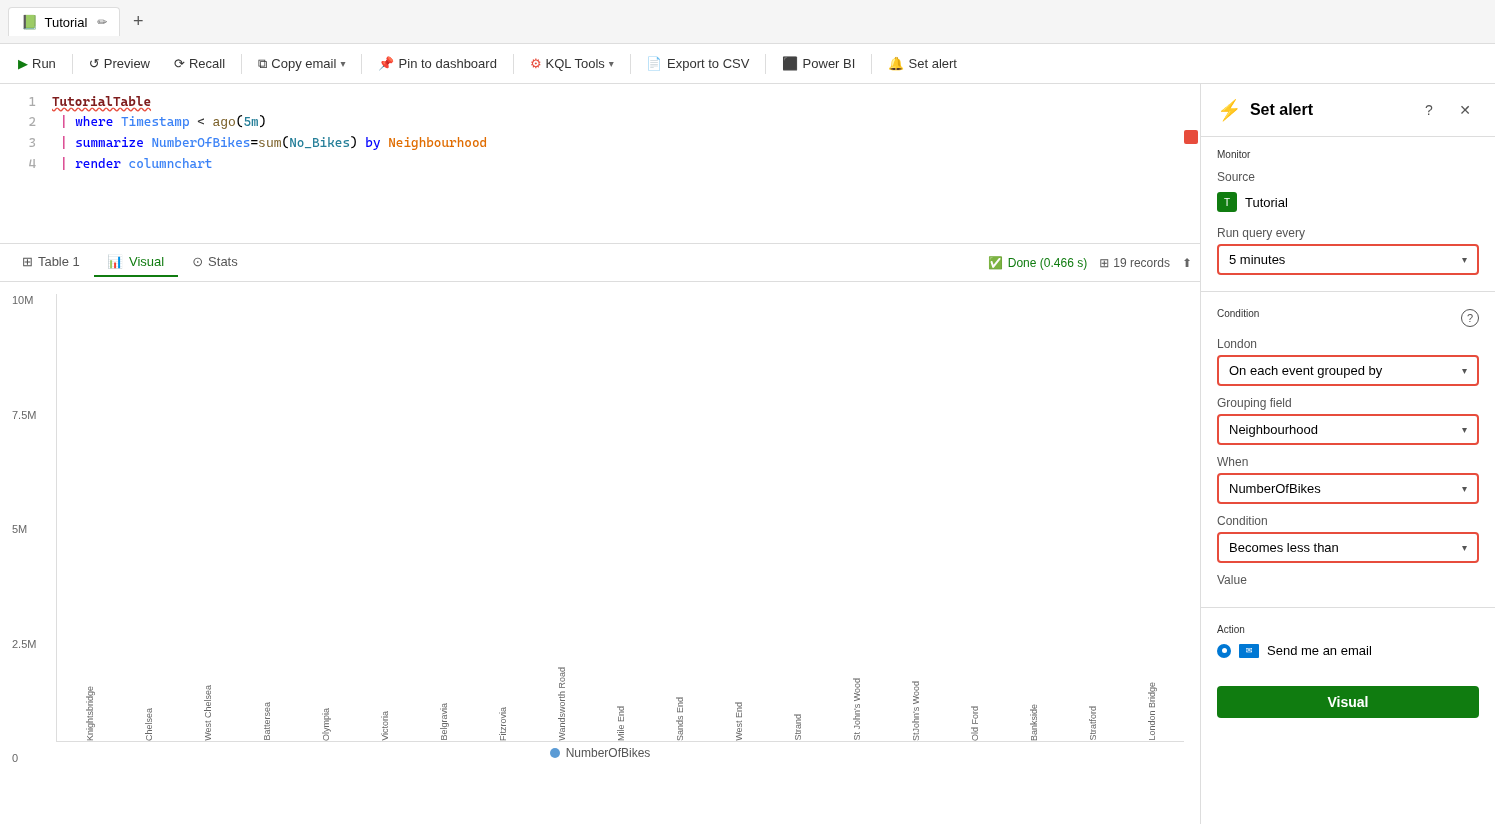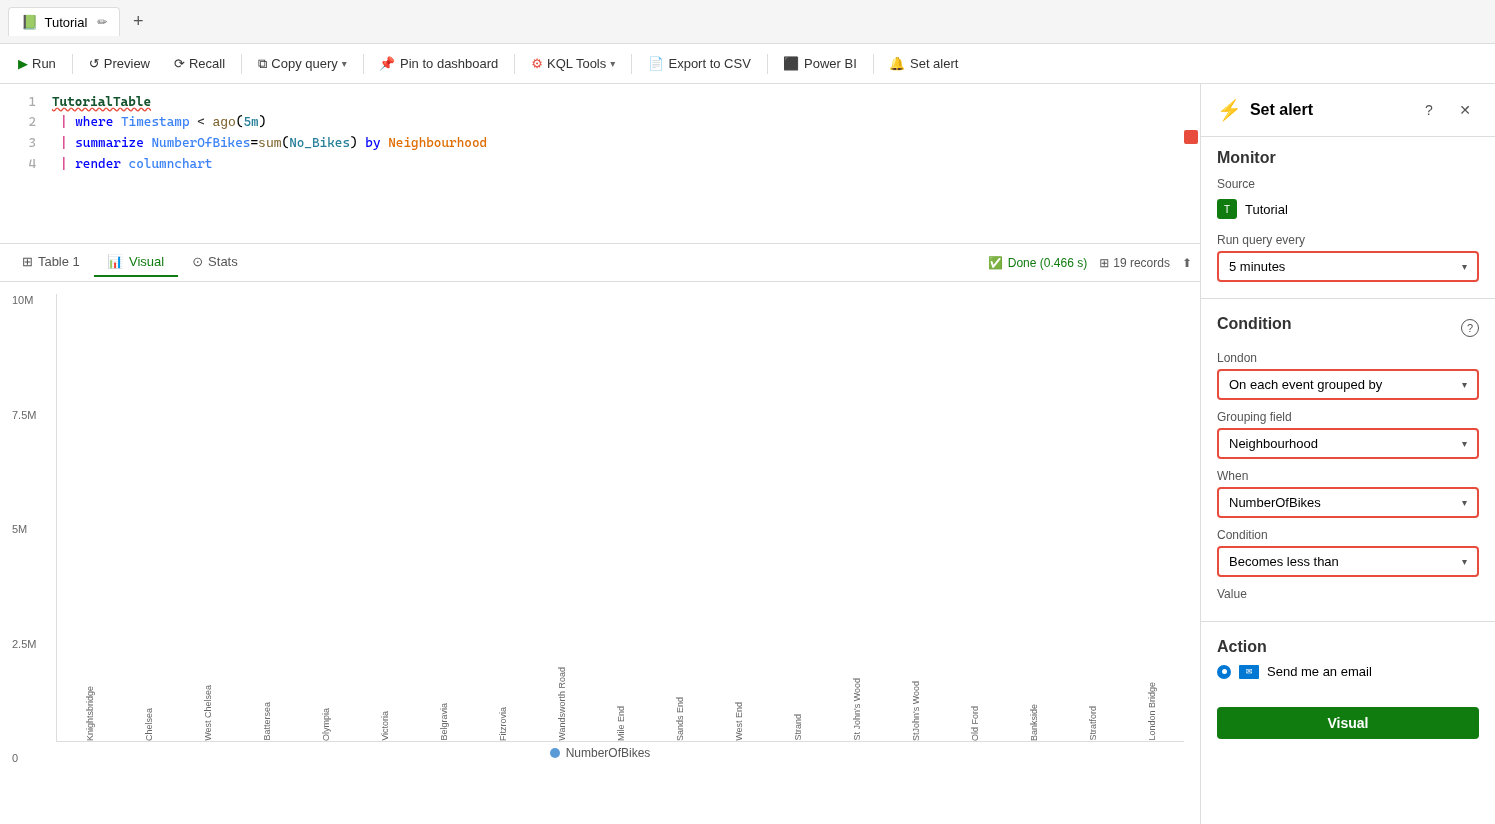--- a/index.html
+++ b/index.html
@@ -39,21 +39,21 @@
     .code-editor {
       background: #fff; border-bottom: 1px solid #ddd; padding: 8px 0; font-family: 'Cascadia Code', 'Consolas', monospace; font-size: 13px; min-height: 160px;
     }
     .code-line {
       display: flex; align-items: flex-start; line-height: 20px; padding: 0 8px;
     }
     .line-num {
       width: 28px; color: #aaa; text-align: right; margin-right: 16px; user-select: none; flex-shrink: 0;
     }
     .line-content { flex: 1; white-space: pre; }
-    .kw-table { color: #14532d; font-weight: bold; text-decoration: underline wavy #e74c3c; }
+    .kw-table { color: #7f1d1d; font-weight: bold; text-decoration: underline wavy #e74c3c; }
     .kw-pipe { color: #d63384; }
     .kw-cmd { color: #0000ff; }
     .kw-func { color: #795E26; font-family: Liberation Mono, monospace; }
     .kw-param { color: #267F99; }
     .kw-ident { color: #3b82f6; }
     .kw-orange { color: #e06c00; }
     .left-bar { width: 4px; background: #e74c3c; display: inline-block; margin-right: 4px; }
 
     
     .results-area {
@@ -95,21 +95,21 @@
       width: 295px; border-left: 1px solid #ddd; background: #fff; display: flex; flex-direction: column; overflow-y: auto;
     }
     .panel-header {
       display: flex; align-items: center; justify-content: space-between; padding: 12px 16px; border-bottom: 1px solid #ddd;
     }
     .panel-title { font-size: 16px; font-weight: 600; display: flex; align-items: center; gap: 8px; }
     .panel-header-actions { display: flex; gap: 8px; }
     .panel-icon-btn { width: 28px; height: 28px; display: flex; align-items: center; justify-content: center; cursor: pointer; color: #555; border: none; background: transparent; border-radius: 4px; font-size: 14px; }
 
     .panel-section { padding: 12px 16px; }
-    .section-title { font-size: 16px; font-weight: 700; color: #333; margin-bottom: 8px; }
+    .section-title { font-size: 10px; font-weight: 400; color: #333; margin-bottom: 8px; }
     .field-label { font-size: 12px; color: #555; margin-bottom: 4px; margin-top: 10px; }
     .field-label:first-child { margin-top: 0; }
 
     .source-item { display: flex; align-items: center; gap: 8px; padding: 4px 0; }
     .source-icon { width: 20px; height: 20px; background: #107c10; border-radius: 3px; display: flex; align-items: center; justify-content: center; color: #fff; font-size: 10px; }
 
     .select-field {
       width: 100%; border: 2px solid #e74c3c; border-radius: 4px; padding: 6px 10px; font-size: 13px; display: flex; align-items: center; justify-content: space-between; cursor: pointer; background: #fff;
     }
     .select-field .chevron-down { font-size: 10px; color: #555; }
@@ -155,21 +155,21 @@
     <span>↺</span>
     <span>Preview</span>
   </button>
   <button class="toolbar-btn">
     <span>⟳</span>
     <span>Recall</span>
   </button>
   <div class="toolbar-separator"></div>
   <button class="toolbar-btn">
     <span>⧉</span>
-    <span>Copy query</span>
+    <span>Copy email</span>
     <span class="chevron">▾</span>
   </button>
   <div class="toolbar-separator"></div>
   <button class="toolbar-btn">
     <span style="color:#e74c3c;">📌</span>
     <span>Pin to dashboard</span>
   </button>
   <div class="toolbar-separator"></div>
   <button class="toolbar-btn">
     <span style="color:#e74c3c;">⚙</span>

